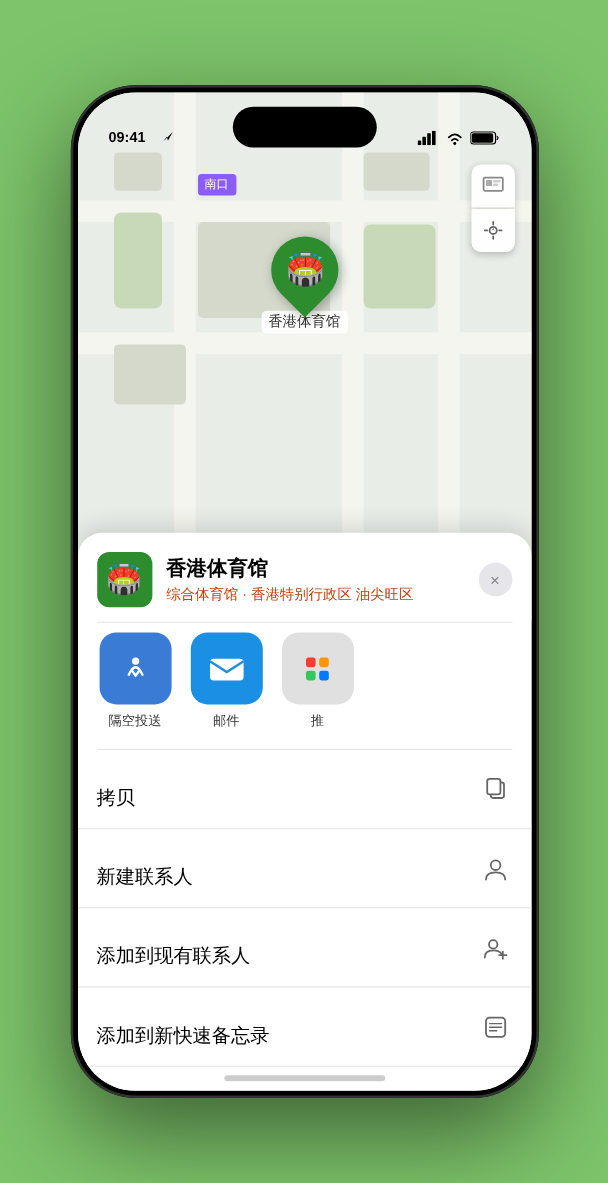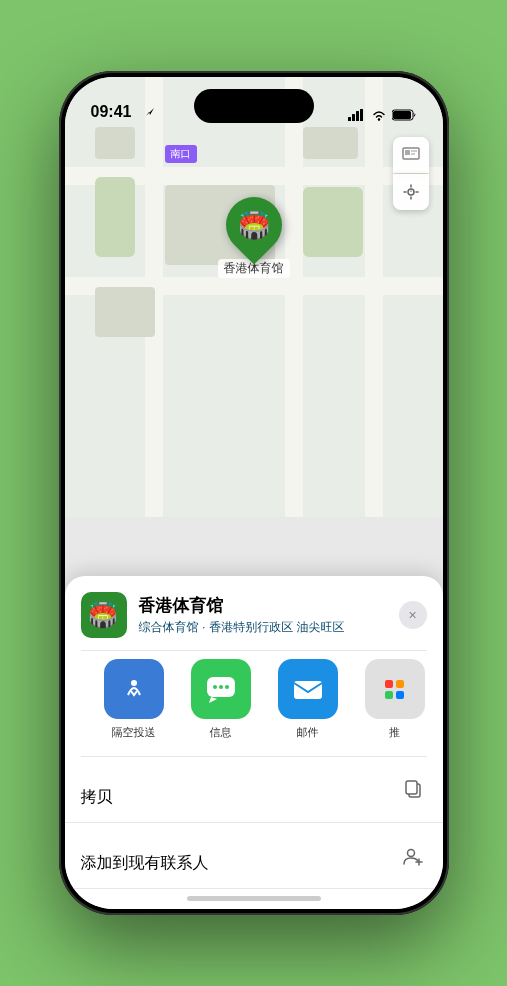--- a/index.html
+++ b/index.html
@@ -34,21 +34,21 @@
       background: transparent;
       display: flex;
       align-items: flex-end;
       justify-content: space-between;
       padding: 0 26px 6px;
       position: absolute;
       top: 0; left: 0; right: 0;
       z-index: 10;
     }
     .status-time {
-      font-size: 16px;
+      font-size: 12px;
       font-weight: 600;
       color: #000;
       display: flex;
       align-items: center;
       gap: 13px;
     }
     .status-icons {
       display: flex;
       align-items: center;
       gap: 5px;
@@ -200,42 +200,41 @@
       flex-shrink: 0;
     }
     .venue-info { flex: 1; }
     .venue-name {
       font-size: 17px;
       font-weight: 600;
       color: #000;
     }
     .venue-subtitle {
       font-size: 12px;
-      color: #0c4a6e;
+      color: #c2410c;
       margin-top: 2px;
     }
     .close-btn {
       width: 28px;
       height: 28px;
       background: #e5e5ea;
       border-radius: 50%;
       display: flex;
       align-items: center;
       justify-content: center;
       cursor: pointer;
       color: #888;
       font-size: 14px;
     }
     
     .share-row {
       display: flex;
       padding: 8px 16px 16px;
-      gap: 23px;
+      gap: 12px;
       overflow-x: hidden;
-      justify-content: flex-end;
     }
     .share-item {
       display: flex;
       flex-direction: column;
       align-items: center;
       gap: 6px;
       min-width: 64px;
     }
     .share-icon-wrap {
       width: 60px;
@@ -410,32 +409,20 @@
             <svg width="32" height="32" viewBox="0 0 32 32">
               <circle cx="16" cy="16" r="14" fill="#3a7bd5"></circle>
               <path d="M10 22 Q16 8 22 22" stroke="white" stroke-width="2" fill="none"></path>
               <path d="M13 18 L16 22 L19 18" stroke="white" stroke-width="2" fill="none"></path>
               <circle cx="16" cy="10" r="3" fill="white"></circle>
             </svg>
           </div>
           <span class="share-label">隔空投送</span>
         </div>
 
-        <div class="share-item">
-          <div class="share-icon-wrap message-bg">
-            <svg width="36" height="36" viewBox="0 0 36 36">
-              <rect x="4" y="6" width="28" height="20" rx="6" fill="white"></rect>
-              <path d="M8 26 L6 32 L14 28" fill="white"></path>
-              <circle cx="12" cy="16" r="2" fill="#34c759"></circle>
-              <circle cx="18" cy="16" r="2" fill="#34c759"></circle>
-              <circle cx="24" cy="16" r="2" fill="#34c759"></circle>
-            </svg>
-          </div>
-          <span class="share-label">信息</span>
-        </div>
 
         <div class="share-item">
           <div class="share-icon-wrap mail-bg">
             <svg width="36" height="36" viewBox="0 0 36 36">
               <rect x="4" y="10" width="28" height="18" rx="3" fill="white"></rect>
               <path d="M4 12 L18 21 L32 12" stroke="#1a8fe3" stroke-width="2" fill="none"></path>
             </svg>
           </div>
           <span class="share-label">邮件</span>
         </div>
@@ -463,32 +450,52 @@
       <div class="action-item">
         <span class="action-label">拷贝</span>
         <div class="action-icon">
           <svg width="22" height="22" viewBox="0 0 22 22">
             <rect x="7" y="5" width="11" height="13" rx="2" fill="none" stroke="#666" stroke-width="1.5"></rect>
             <rect x="4" y="2" width="11" height="13" rx="2" fill="white" stroke="#666" stroke-width="1.5"></rect>
           </svg>
         </div>
       </div>
 
+      <div class="action-item">
+        <span class="action-label">新建联系人</span>
+        <div class="action-icon">
+          <svg width="22" height="22" viewBox="0 0 22 22">
+            <circle cx="11" cy="8" r="4" fill="none" stroke="#666" stroke-width="1.5"></circle>
+            <path d="M3 20 Q3 14 11 14 Q19 14 19 20" fill="none" stroke="#666" stroke-width="1.5" stroke-linecap="round"></path>
+          </svg>
+        </div>
+      </div>
 
       <div class="action-item">
         <span class="action-label">添加到现有联系人</span>
         <div class="action-icon">
           <svg width="22" height="22" viewBox="0 0 22 22">
             <circle cx="9" cy="8" r="3.5" fill="none" stroke="#666" stroke-width="1.5"></circle>
             <path d="M2 19 Q2 13 9 13 Q14 13 16 16" fill="none" stroke="#666" stroke-width="1.5" stroke-linecap="round"></path>
             <line x1="17" y1="14" x2="17" y2="20" stroke="#666" stroke-width="1.5" stroke-linecap="round"></line>
             <line x1="14" y1="17" x2="20" y2="17" stroke="#666" stroke-width="1.5" stroke-linecap="round"></line>
           </svg>
         </div>
       </div>
 
+      <div class="action-item">
+        <span class="action-label">添加到新快速备忘录</span>
+        <div class="action-icon">
+          <svg width="22" height="22" viewBox="0 0 22 22">
+            <rect x="3" y="3" width="16" height="16" rx="3" fill="none" stroke="#666" stroke-width="1.5"></rect>
+            <line x1="6" y1="8" x2="16" y2="8" stroke="#666" stroke-width="1.2" stroke-linecap="round"></line>
+            <line x1="6" y1="11" x2="16" y2="11" stroke="#666" stroke-width="1.2" stroke-linecap="round"></line>
+            <line x1="6" y1="14" x2="12" y2="14" stroke="#666" stroke-width="1.2" stroke-linecap="round"></line>
+          </svg>
+        </div>
+      </div>
 
 
       <div class="home-indicator"></div>
     </div>
 
   </div>
 </div>
 
 </body></html>

